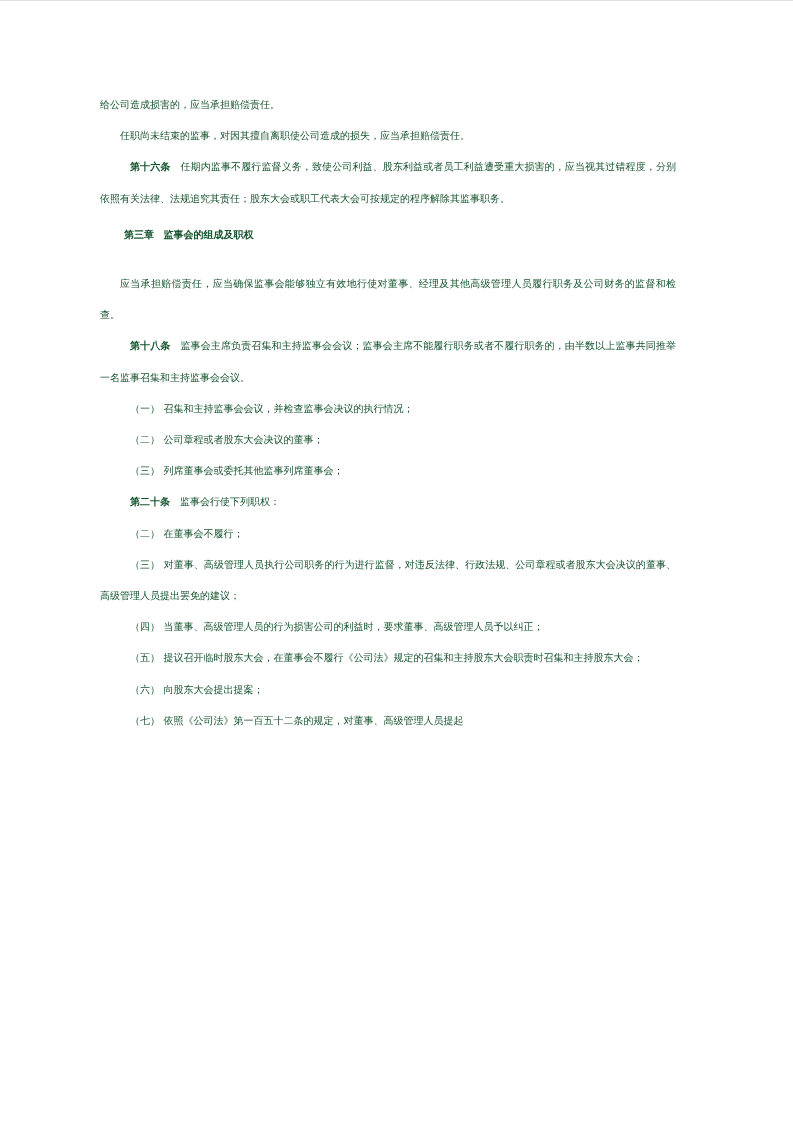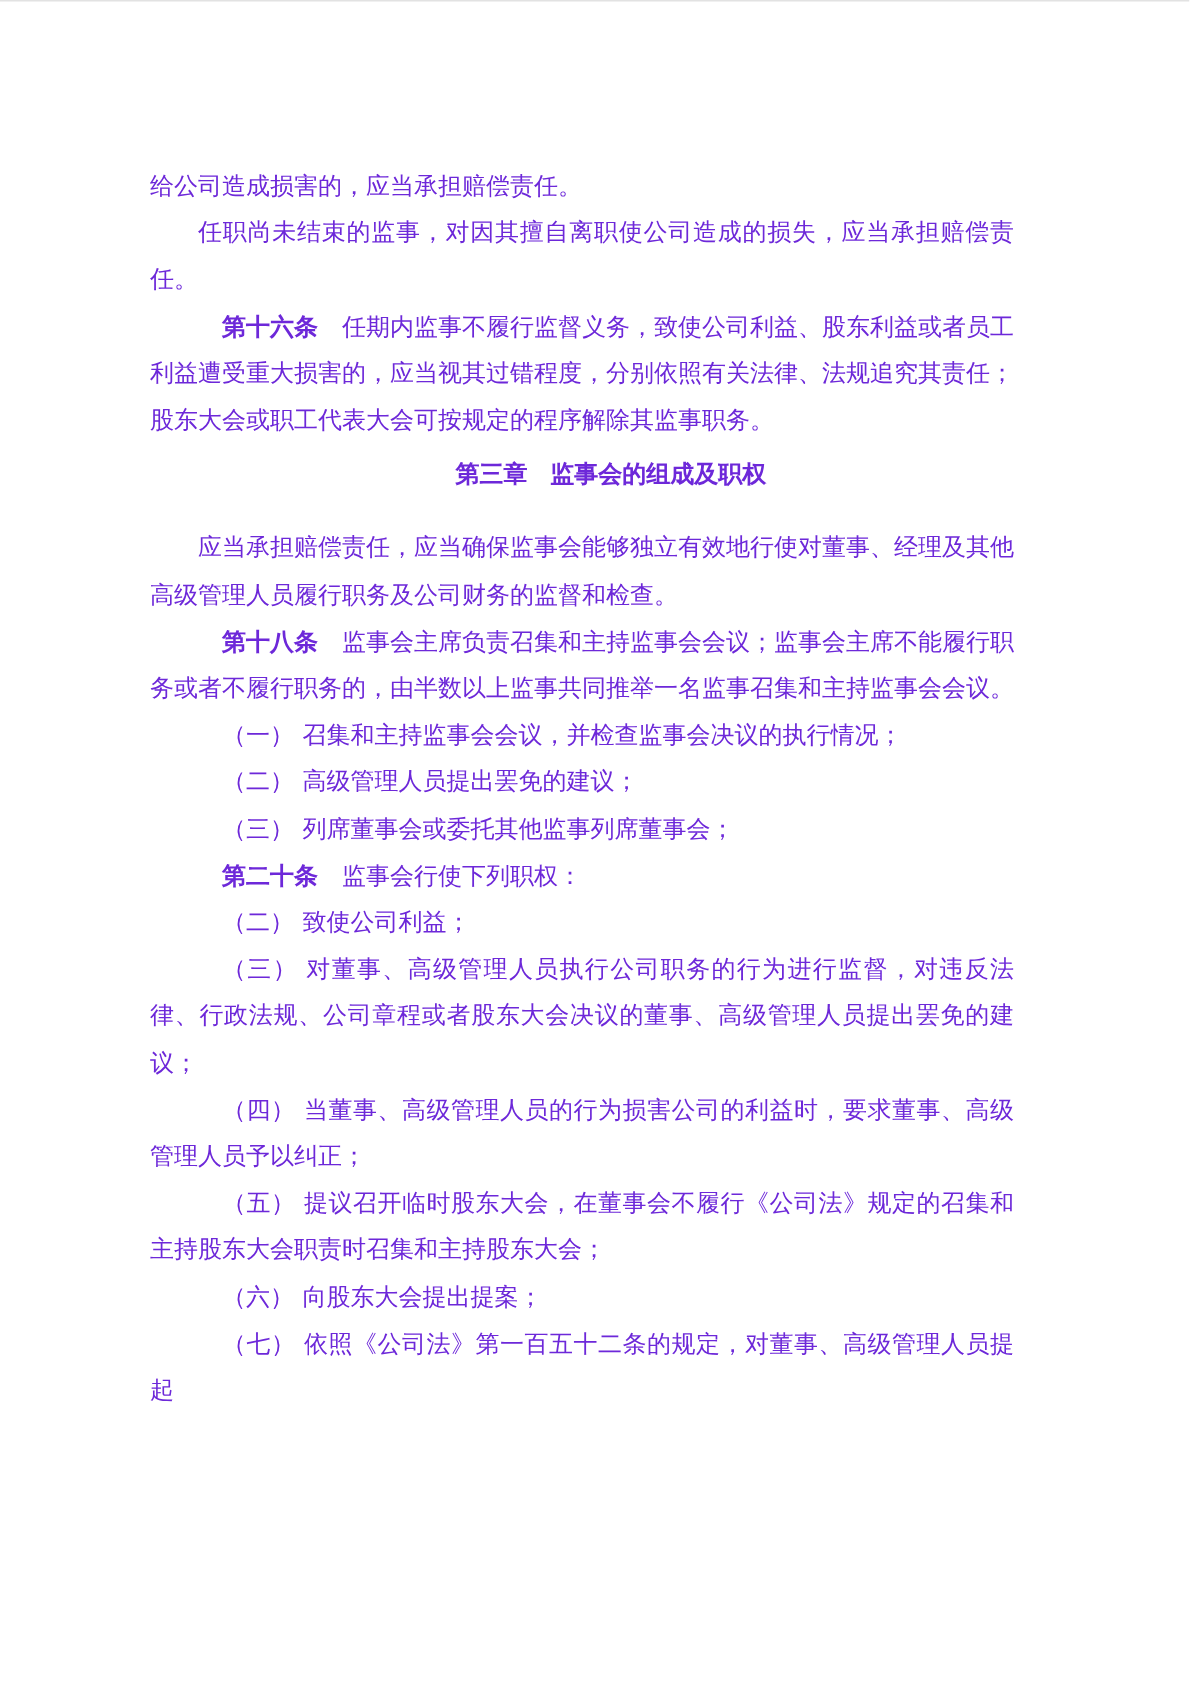--- a/index.html
+++ b/index.html
@@ -12,39 +12,38 @@
     width: 793px;
     height: 1122px;
     background: #ffffff;
     overflow: hidden;
     border-top: 1px solid #e2e2e2;
     box-sizing: border-box;
   }
   .content {
     position: absolute;
     left: 100px;
-    top: 108px;
+    top: 88px;
     width: 576px;
     font-family: "Liberation Serif", "DejaVu Serif", serif;
-    font-size: 16px;
+    font-size: 10px;
     line-height: 31.2px;
-    color: #6d28d9;
+    color: #14532d;
     text-align: justify;
     line-break: strict;
   }
   .para {
     margin: 0;
     padding: 0;
   }
   .para.body { text-indent: 2em; }
   .para.body.noindent { text-indent: 0; }
   .para.article { text-indent: 3em; }
   .para.item { text-indent: 3em; }
   .para.heading {
-    text-align: center;
     text-indent: 2.4em;
     font-weight: bold;
     margin: 5px 0 18px 0;
   }
   .lead.bold {
     font-weight: bold;
     margin-right: 1em;
   }
   .lead.plain {
     margin-right: 0.35em;
@@ -59,23 +58,23 @@
 
 <div class="page">
   <div class="content">
       <p class="para body noindent"><span>给公司造成损害的，应当承担赔偿责任。</span></p>
       <p class="para body"><span>任职尚未结束的监事，对因其擅自离职使公司造成的损失，应当承担赔偿责任。</span></p>
       <p class="para article"><span class="lead bold">第十六条</span><span>任期内监事不履行监督义务，致使公司利益、股东利益或者员工利益遭受重大损害的，应当视其过错程度，分别依照有关法律、法规追究其责任；股东大会或职工代表大会可按规定的程序解除其监事职务。</span></p>
       <p class="para heading"><span class="lead bold">第三章</span><span>监事会的组成及职权</span></p>
       <p class="para body"><span>应当承担赔偿责任，应当确保监事会能够独立有效地行使对董事、经理及其他高级管理人员履行职务及公司财务的监督和检查。</span></p>
       <p class="para article"><span class="lead bold">第十八条</span><span>监事会主席负责召集和主持监事会会议；监事会主席不能履行职务或者不履行职务的，由半数以上监事共同推举一名监事召集和主持监事会会议。</span></p>
       <p class="para item"><span class="lead plain">（一）</span><span>召集和主持监事会会议，并检查监事会决议的执行情况；</span></p>
-      <p class="para item"><span class="lead plain">（二）</span><span>高级管理人员提出罢免的建议；</span></p>
+      <p class="para item"><span class="lead plain">（二）</span><span>公司章程或者股东大会决议的董事；</span></p>
       <p class="para item"><span class="lead plain">（三）</span><span>列席董事会或委托其他监事列席董事会；</span></p>
       <p class="para article"><span class="lead bold">第二十条</span><span>监事会行使下列职权：</span></p>
-      <p class="para item"><span class="lead plain">（二）</span><span>致使公司利益；</span></p>
+      <p class="para item"><span class="lead plain">（二）</span><span>在董事会不履行；</span></p>
       <p class="para item"><span class="lead plain">（三）</span><span>对董事、高级管理人员执行公司职务的行为进行监督，对违反法律、行政法规、公司章程或者股东大会决议的董事、高级管理人员提出罢免的建议；</span></p>
       <p class="para item"><span class="lead plain">（四）</span><span>当董事、高级管理人员的行为损害公司的利益时，要求董事、高级管理人员予以纠正；</span></p>
       <p class="para item"><span class="lead plain">（五）</span><span>提议召开临时股东大会，在董事会不履行《公司法》规定的召集和主持股东大会职责时召集和主持股东大会；</span></p>
       <p class="para item"><span class="lead plain">（六）</span><span>向股东大会提出提案；</span></p>
       <p class="para item"><span class="lead plain">（七）</span><span>依照《公司法》第一百五十二条的规定，对董事、高级管理人员提起</span></p>
     </div>
 </div>
 
 </body></html>

